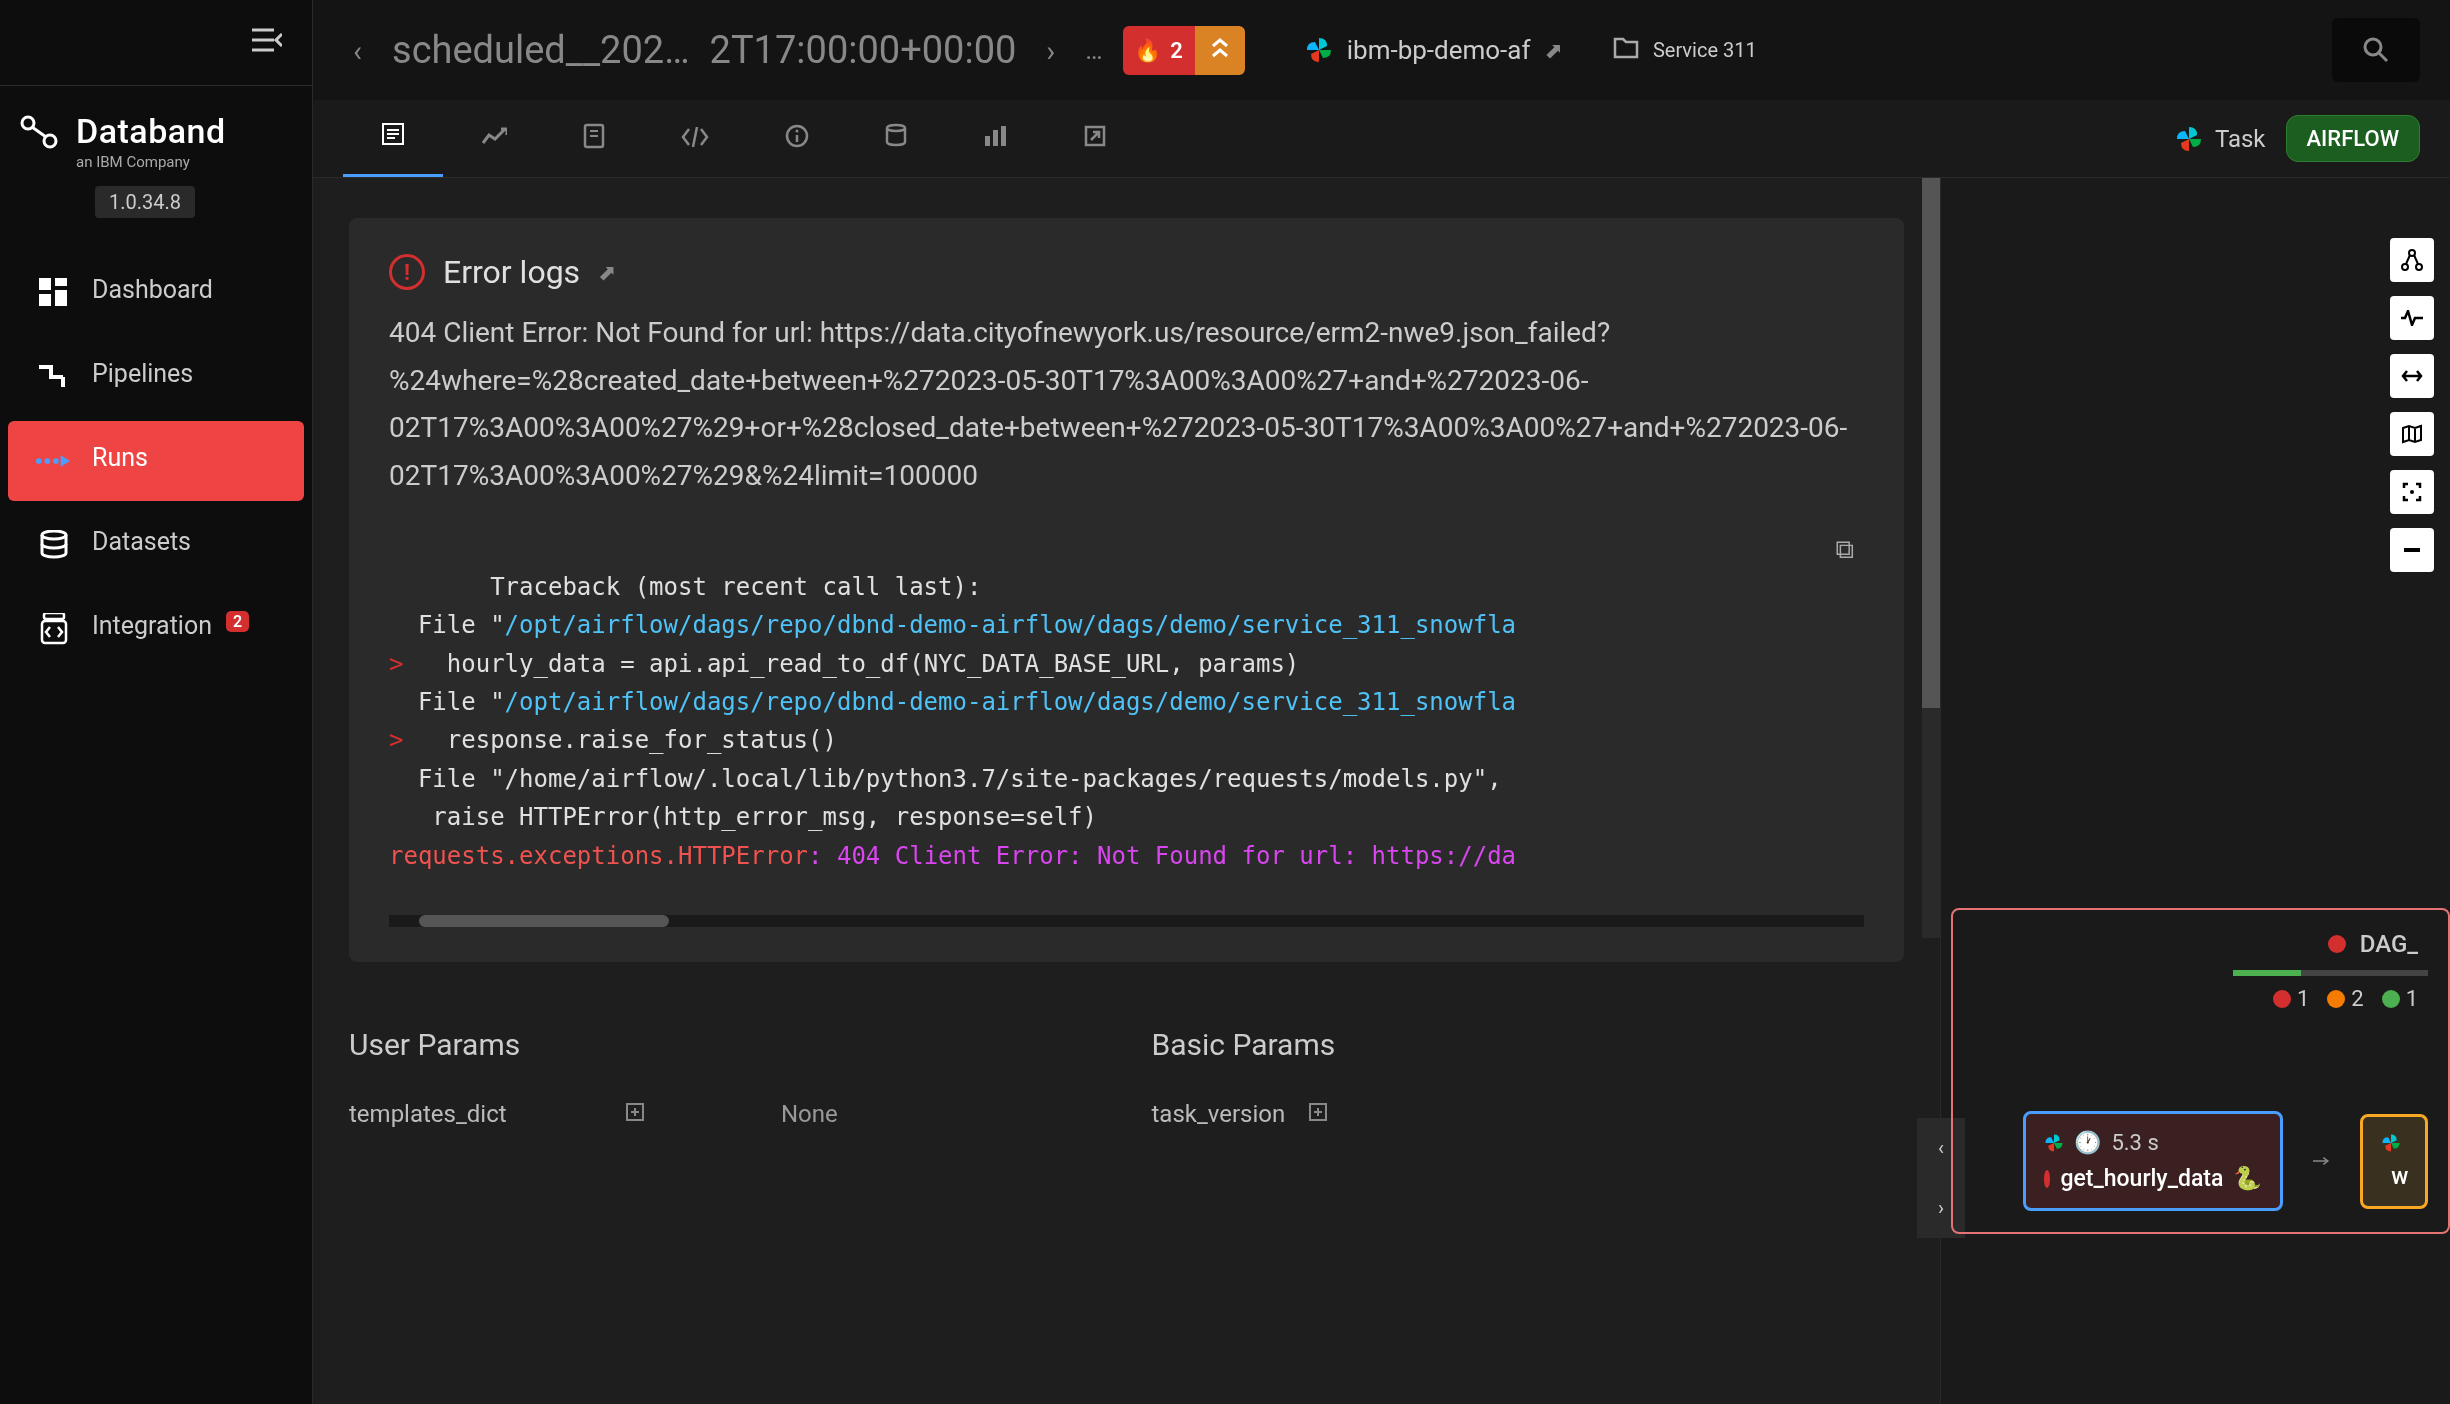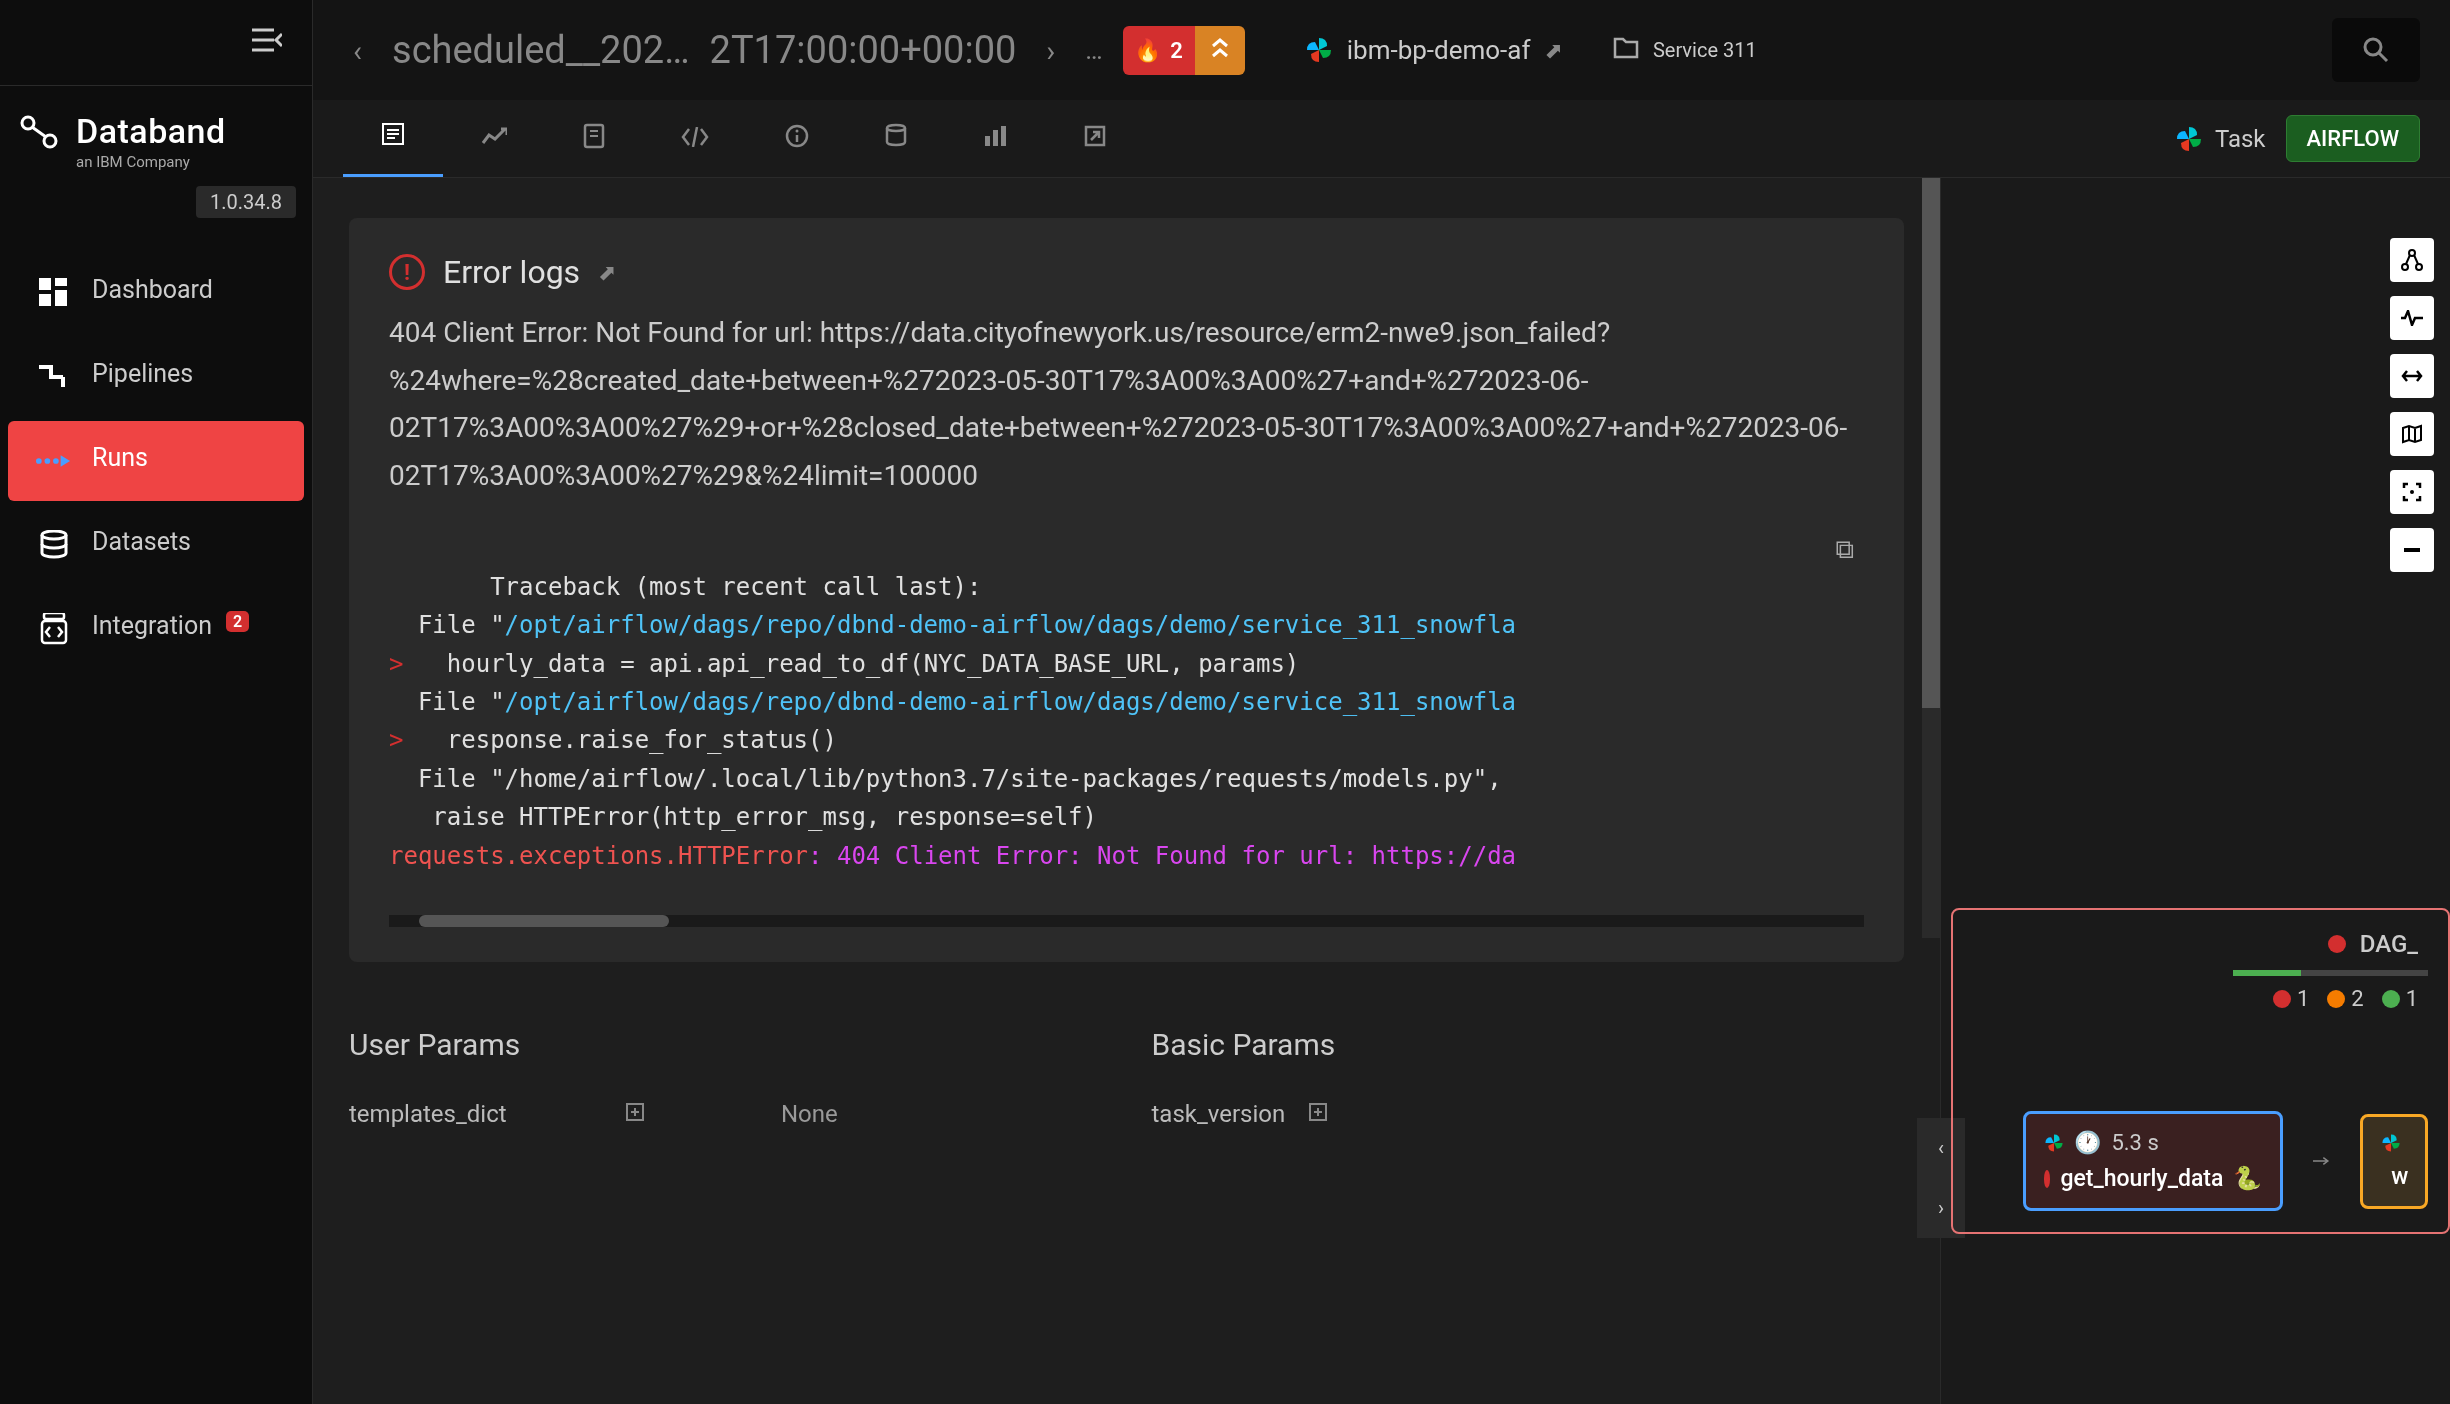--- a/index.html
+++ b/index.html
@@ -46,21 +46,21 @@
 .brand-name {
   font-size: 34px;
   font-weight: 500;
   letter-spacing: 0.5px;
 }
 .brand-sub {
   font-size: 15px;
   color: #aaa;
   margin-top: 2px;
 }
-.version-wrap { padding: 0 16px 35px 95px; text-align: right; }
+.version-wrap { padding: 0 16px 35px 95px; }
 .version {
   background: #2a2a2a;
   color: #ccc;
   font-size: 20px;
   padding: 4px 14px;
   border-radius: 4px;
   display: inline-block;
 }
 .nav-list { padding: 0 8px; }
 .nav-item {
@@ -212,21 +212,21 @@
   align-items: flex-end;
   gap: 12px;
   color: #ccc;
   font-size: 24px;
   padding: 0 20px;
 }
 .airflow-btn {
   background: #1b5e20;
   color: #fff;
   padding: 10px 20px;
-  border-radius: 6px;
+  border-radius: 12px;
   font-size: 22px;
   font-weight: 500;
   border: 1px solid #2e7d32;
   cursor: pointer;
 }
 .content {
   display: flex;
   flex: 1;
   overflow: hidden;
 }

